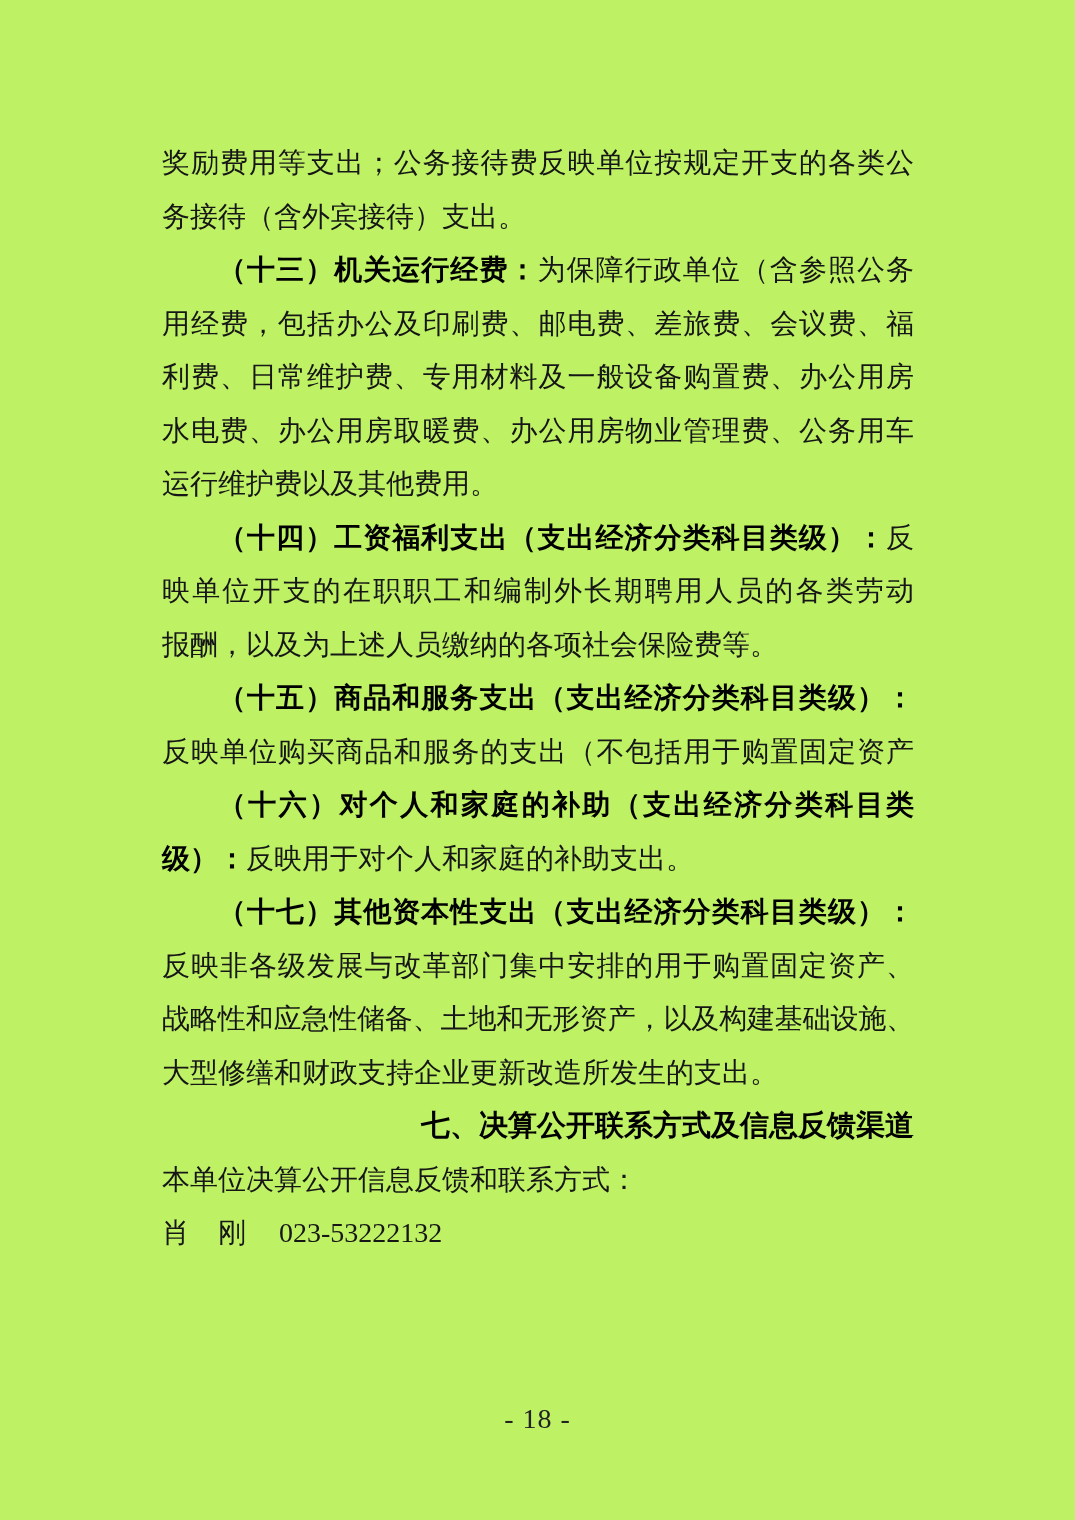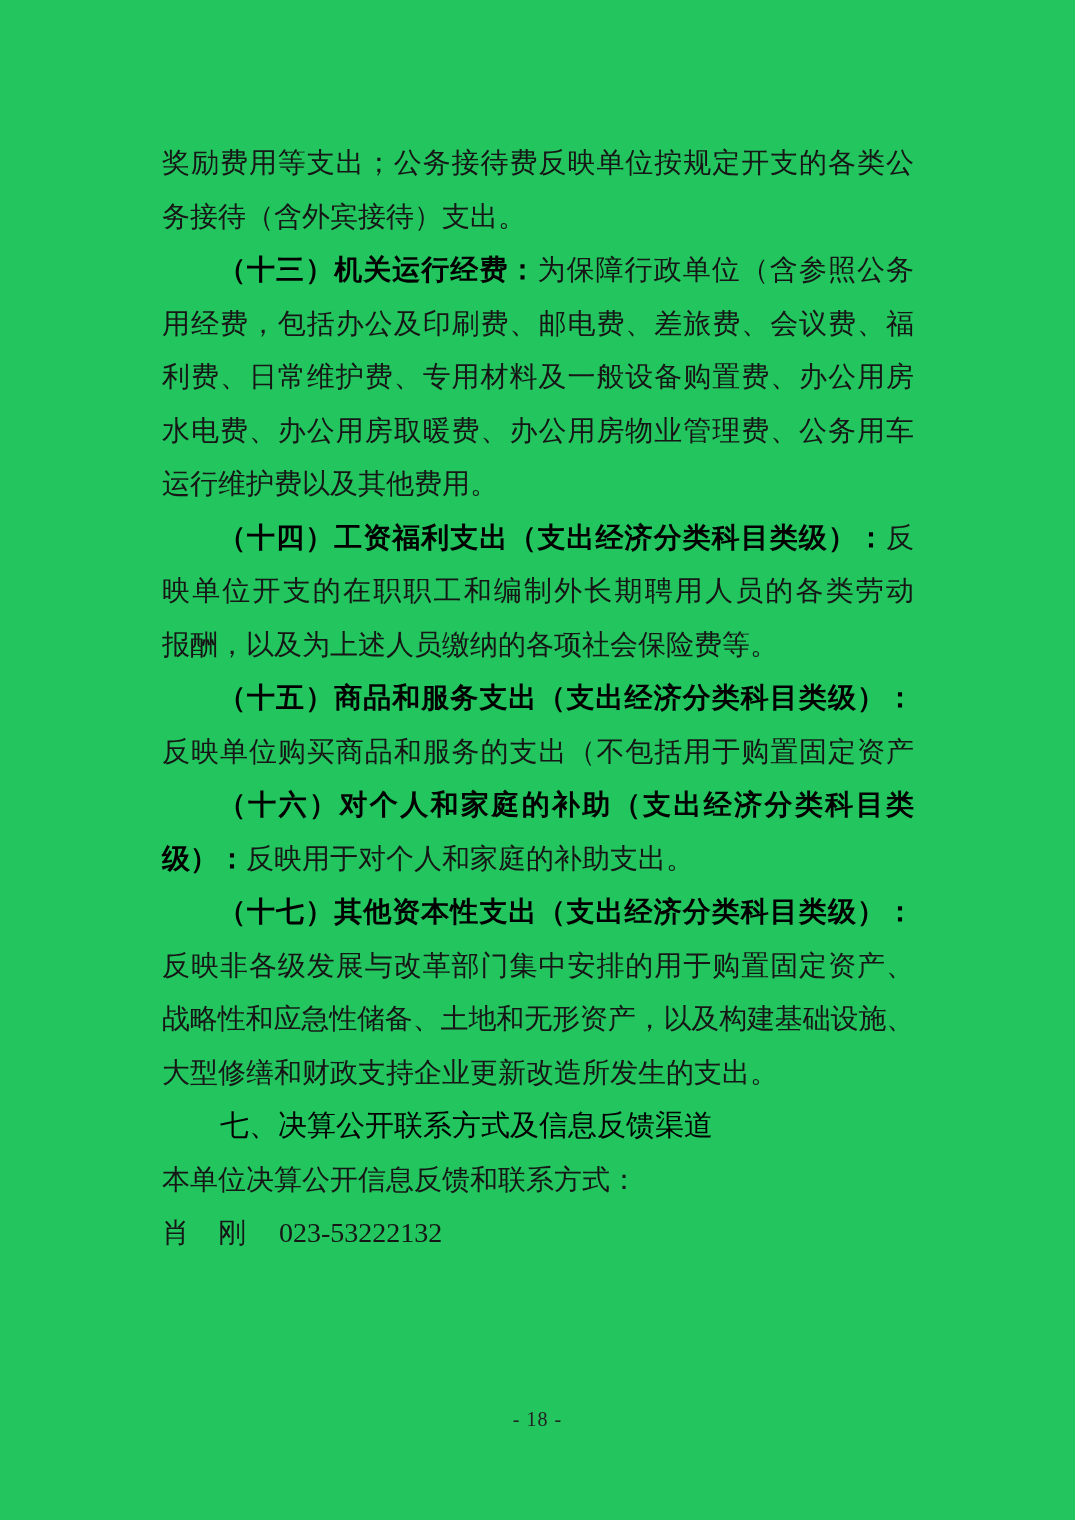--- a/index.html
+++ b/index.html
@@ -4,21 +4,21 @@
 <style>
   html, body {
     margin: 0;
     padding: 0;
     background: #ffffff;
   }
   .page {
     position: relative;
     width: 1075px;
     height: 1520px;
-    background: #22c55e;
+    background: #bef264;
     overflow: hidden;
     font-family: "Liberation Serif", "DejaVu Serif", serif;
     color: #161616;
   }
   .textblock {
     position: absolute;
     left: 162px;
     top: 136px;
     width: 752px;
     font-size: 28px;
@@ -44,39 +44,40 @@
     letter-spacing: -0.3px;
     font-family: Liberation Serif, serif;
   }
   .b {
     font-weight: bold;
     color: #000000;
   }
   .sec {
     margin: 0;
     font-family: "Liberation Sans", "DejaVu Sans", sans-serif;
-    font-weight: normal;
+    font-weight: bold;
     color: #000000;
     font-size: 29px;
     line-height: 53.5px;
     height: 53.5px;
     text-indent: 2em;
+    text-align: right;
   }
   .contact-line .phone {
     margin-left: 33px;
     font-family: "Liberation Serif", "DejaVu Serif", serif;
   }
   .footer {
     position: absolute;
     left: 0;
     right: 0;
     top: 1404px;
     height: 30px;
     text-align: center;
-    font-size: 20px;
+    font-size: 28px;
     line-height: 30px;
     color: #222222;
     letter-spacing: 1px;
   }
 </style>
 </head>
 <body>
 
 <div class="page">
   <div class="textblock">

